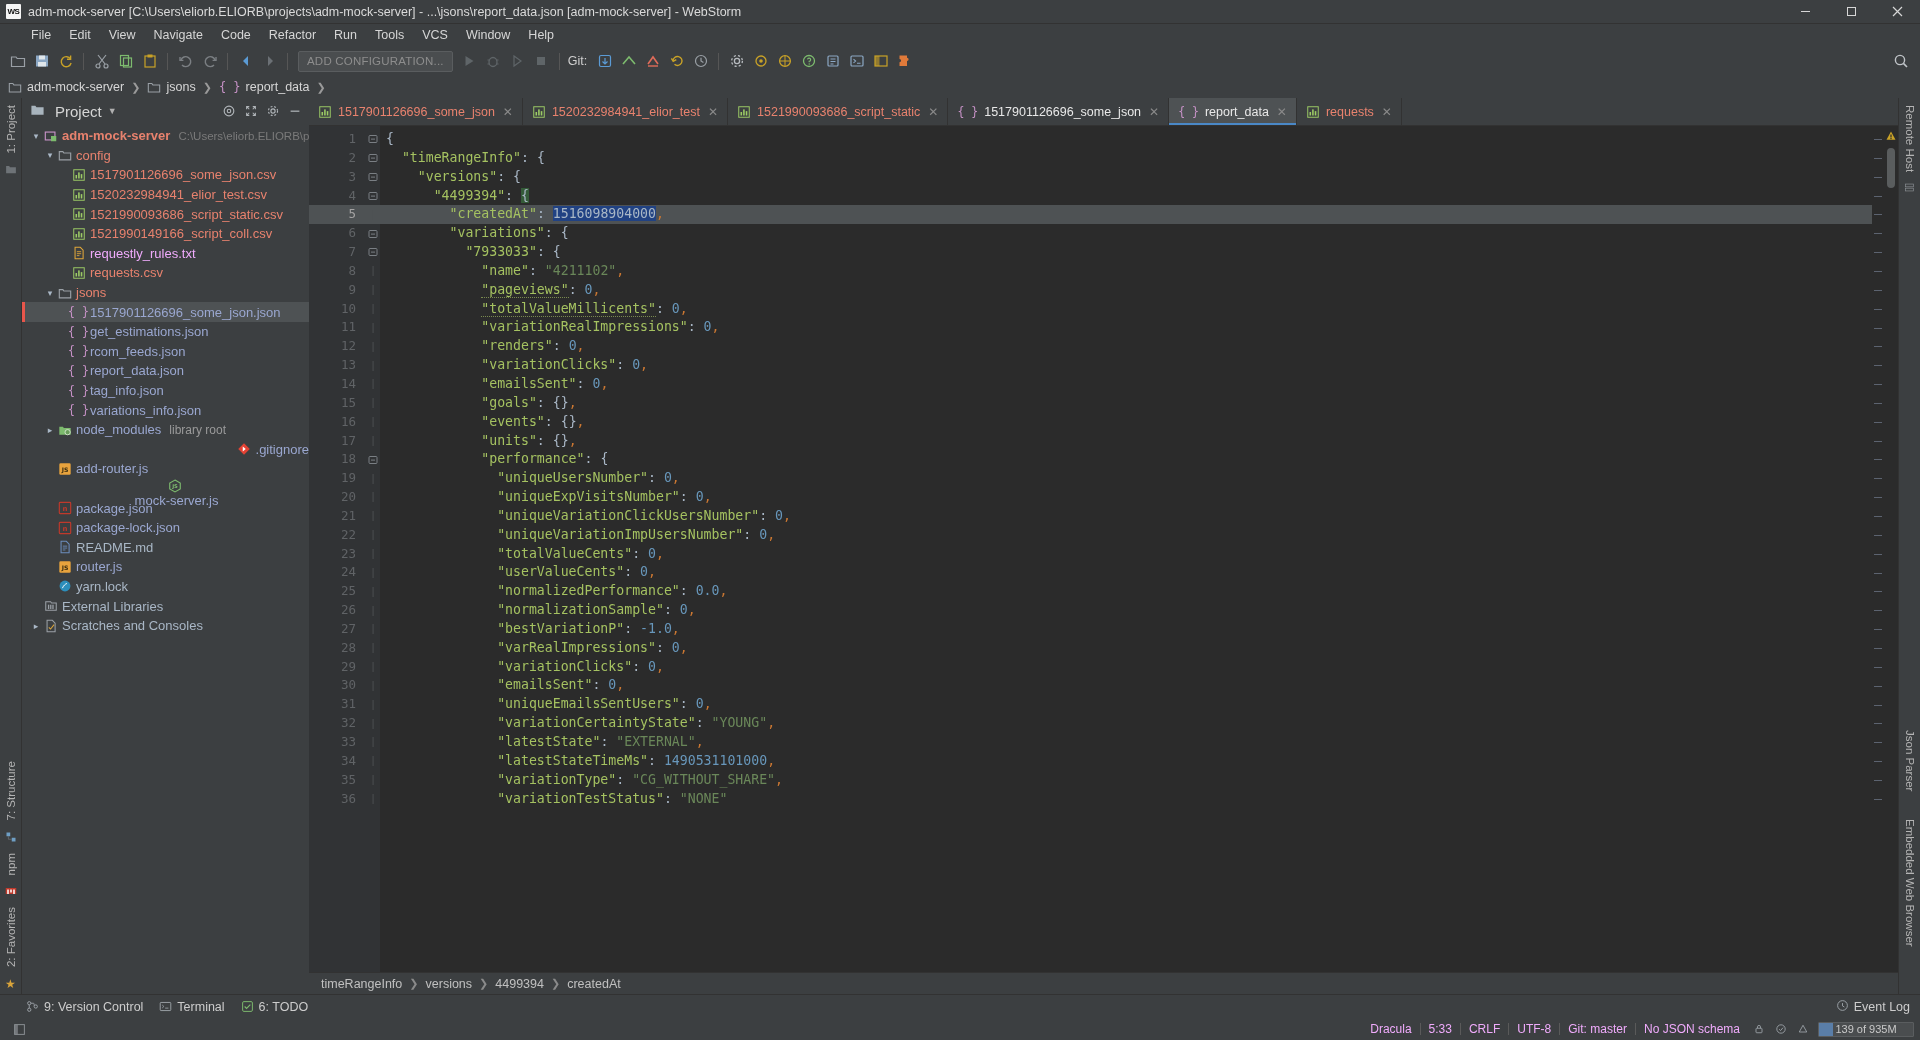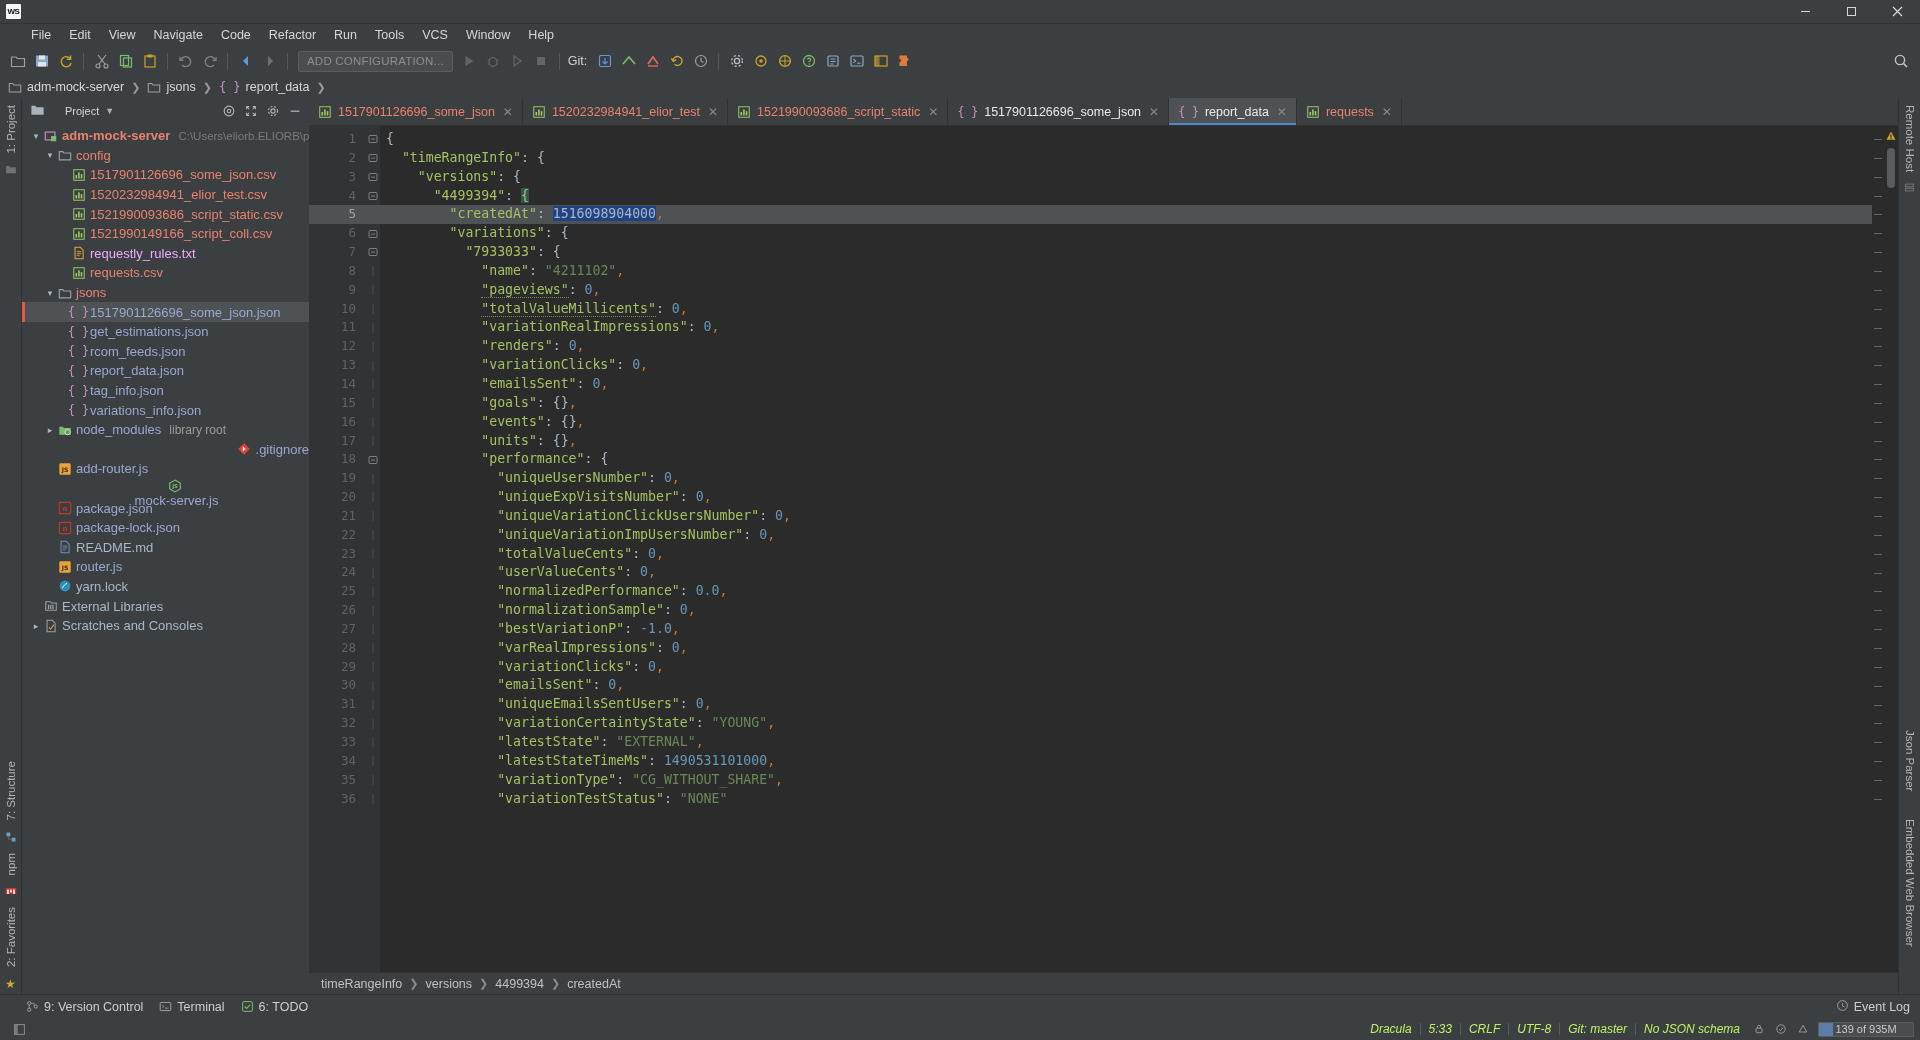--- a/index.html
+++ b/index.html
@@ -64,21 +64,21 @@
     writing-mode:vertical-rl; font-size:11.5px; color:#b4b4b4; padding:7px 0;
     display:flex; align-items:center; justify-content:center; gap:4px;
     white-space:nowrap;
   }
   .vtab.top { transform:rotate(180deg); }
   .strip-spacer { flex:1; }
 
   
   .project-panel { width:287px; background:#3c3f41; display:flex; flex-direction:column; flex:none; }
   .pp-header { height:26px; display:flex; align-items:center; padding:0 4px 0 8px; flex:none; }
-  .pp-title { font-size:11px; color:#d6d6d6; margin-left:20px; }
+  .pp-title { font-size:15px; color:#d6d6d6; margin-left:10px; }
   .pp-caret { margin-left:6px; color:#b0b0b0; font-size:9px; }
   .pp-actions { margin-left:auto; display:flex; gap:2px; align-items:center; }
   .pp-act { width:20px; height:20px; display:flex; align-items:center; justify-content:center; }
   .tree { flex:1; background:#3c3f41; overflow:hidden; padding-top:2px; }
   .trow { height:19.6px; display:flex; align-items:center; font-size:13px;
     white-space:nowrap; position:relative; }
   .trow.sel { background:#4e5254; }
   .trow.sel::before { content:""; position:absolute; left:0; top:0; bottom:0; width:3px; background:#e8564b; }
   .arrow { width:12px; display:flex; align-items:center; justify-content:center;
     color:#a9b7c6; font-size:9px; flex:none; }
@@ -157,38 +157,39 @@
   .btw { display:flex; align-items:center; gap:5px; font-size:12.5px; color:#cdcdcd; }
   .btw .bico { display:flex; }
   .bottombar-right { margin-left:auto; display:flex; align-items:center; gap:6px; padding-right:10px; }
   .evlog { display:flex; align-items:center; gap:5px; font-size:12.5px; color:#cdcdcd; }
 
   
   .statusbar { height:22px; background:#3c3f41; display:flex; align-items:center;
     padding:0 6px 0 8px; flex:none; font-size:12px; color:#b9b9b9; }
   .sb-left { display:flex; align-items:center; gap:8px; }
   .sb-right { margin-left:auto; display:flex; align-items:center; gap:0; }
-  .sb-item { padding:0 8px; white-space:nowrap; color:#bef264;font-style:italic; }
+  .sb-item { padding:0 8px; white-space:nowrap; color:#f0abfc; }
   .sb-sep { width:1px; height:12px; background:#5a5a5a; }
   .sb-icon { padding:0 5px; display:flex; align-items:center; }
   .mem { background:#4a4d4f; border:1px solid #5a5d5f; height:15px; display:flex;
     align-items:center; padding:0 6px; font-size:11px; color:#c9c9c9; margin-left:4px;
     position:relative; border-radius:1px; min-width:96px; justify-content:center; }
   .mem-fill { position:absolute; left:0; top:0; bottom:0; background:#5a7ea8; }
   .mem-txt { position:relative; z-index:1; }
 
   .lock-ico { display:flex; }
 </style>
 </head>
 <body>
 
 <div class="app">
 
   <div class="titlebar">
     <div class="ws-logo">WS</div>
+    <div class="title-text">adm-mock-server [C:\Users\eliorb.ELIORB\projects\adm-mock-server] - ...\jsons\report_data.json [adm-mock-server] - WebStorm</div>
     <div class="win-btns">
       <div class="win-btn">
         <svg width="11" height="11" viewBox="0 0 11 11">
             <rect x="1" y="5" width="9" height="1" fill="#d6d6d6"></rect>
           </svg>
       </div>
       <div class="win-btn">
         <svg width="11" height="11" viewBox="0 0 11 11">
             <rect x="1.5" y="1.5" width="8" height="8" fill="none" stroke="#d6d6d6"></rect>
           </svg>

